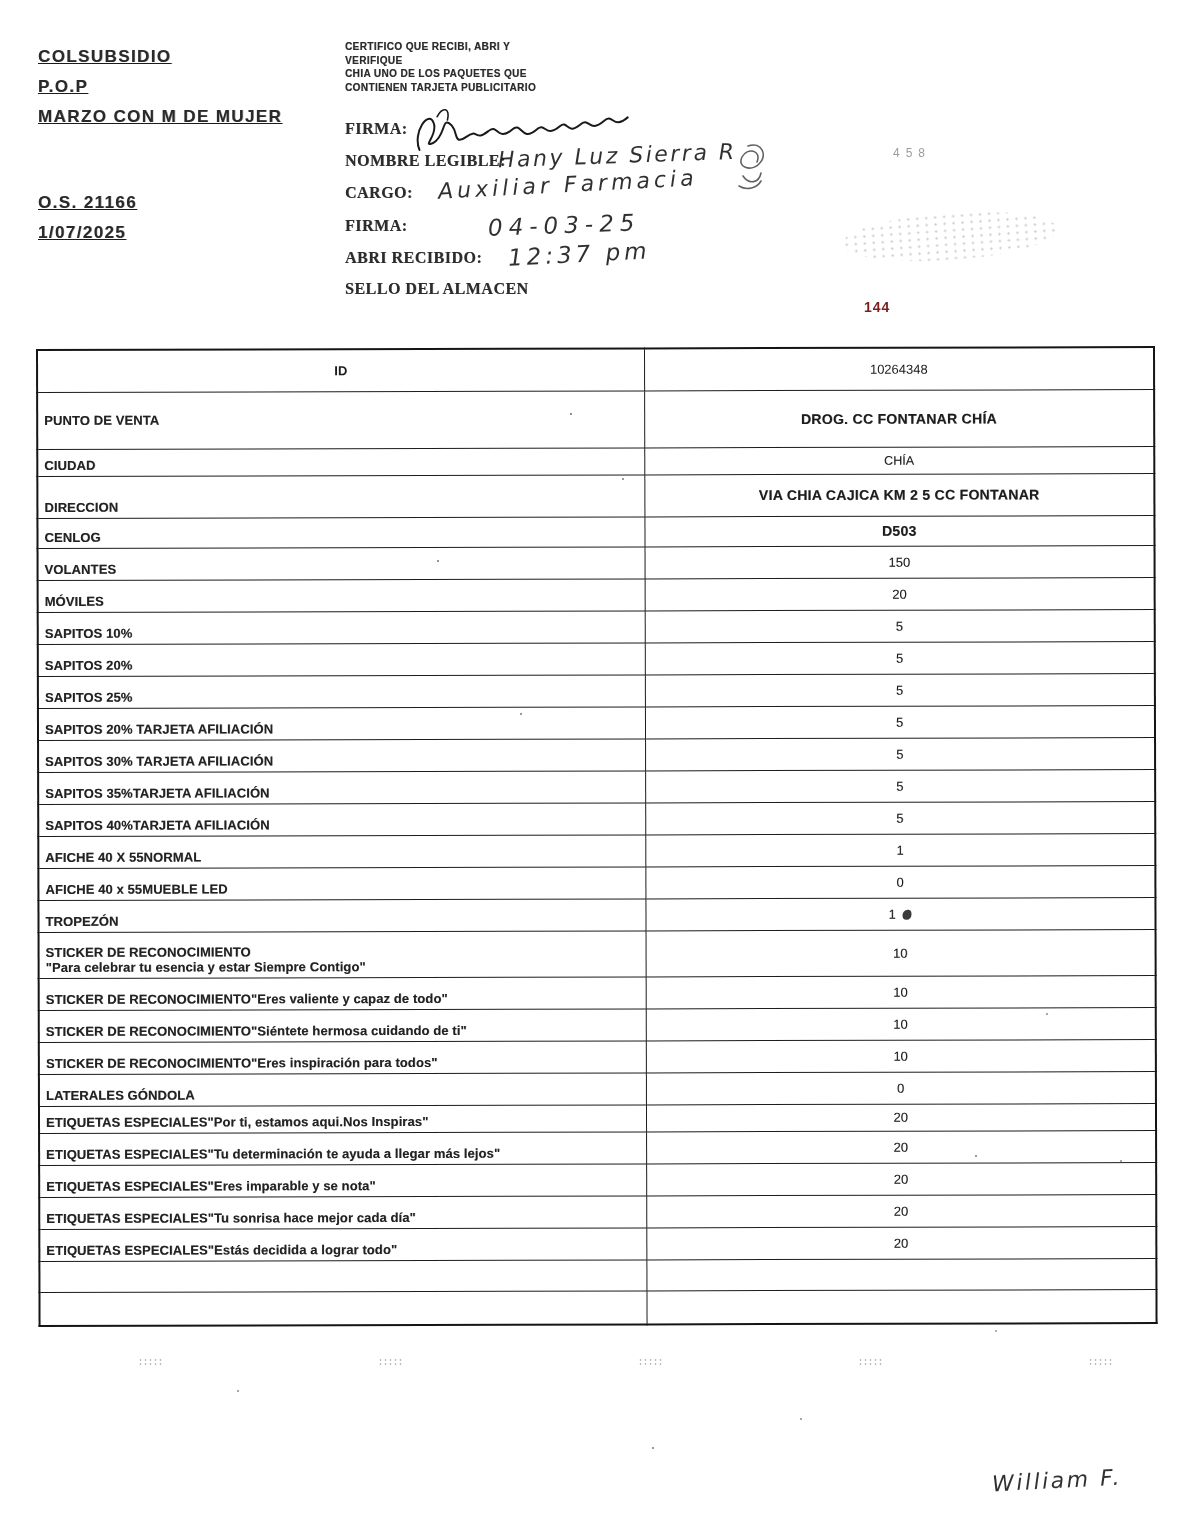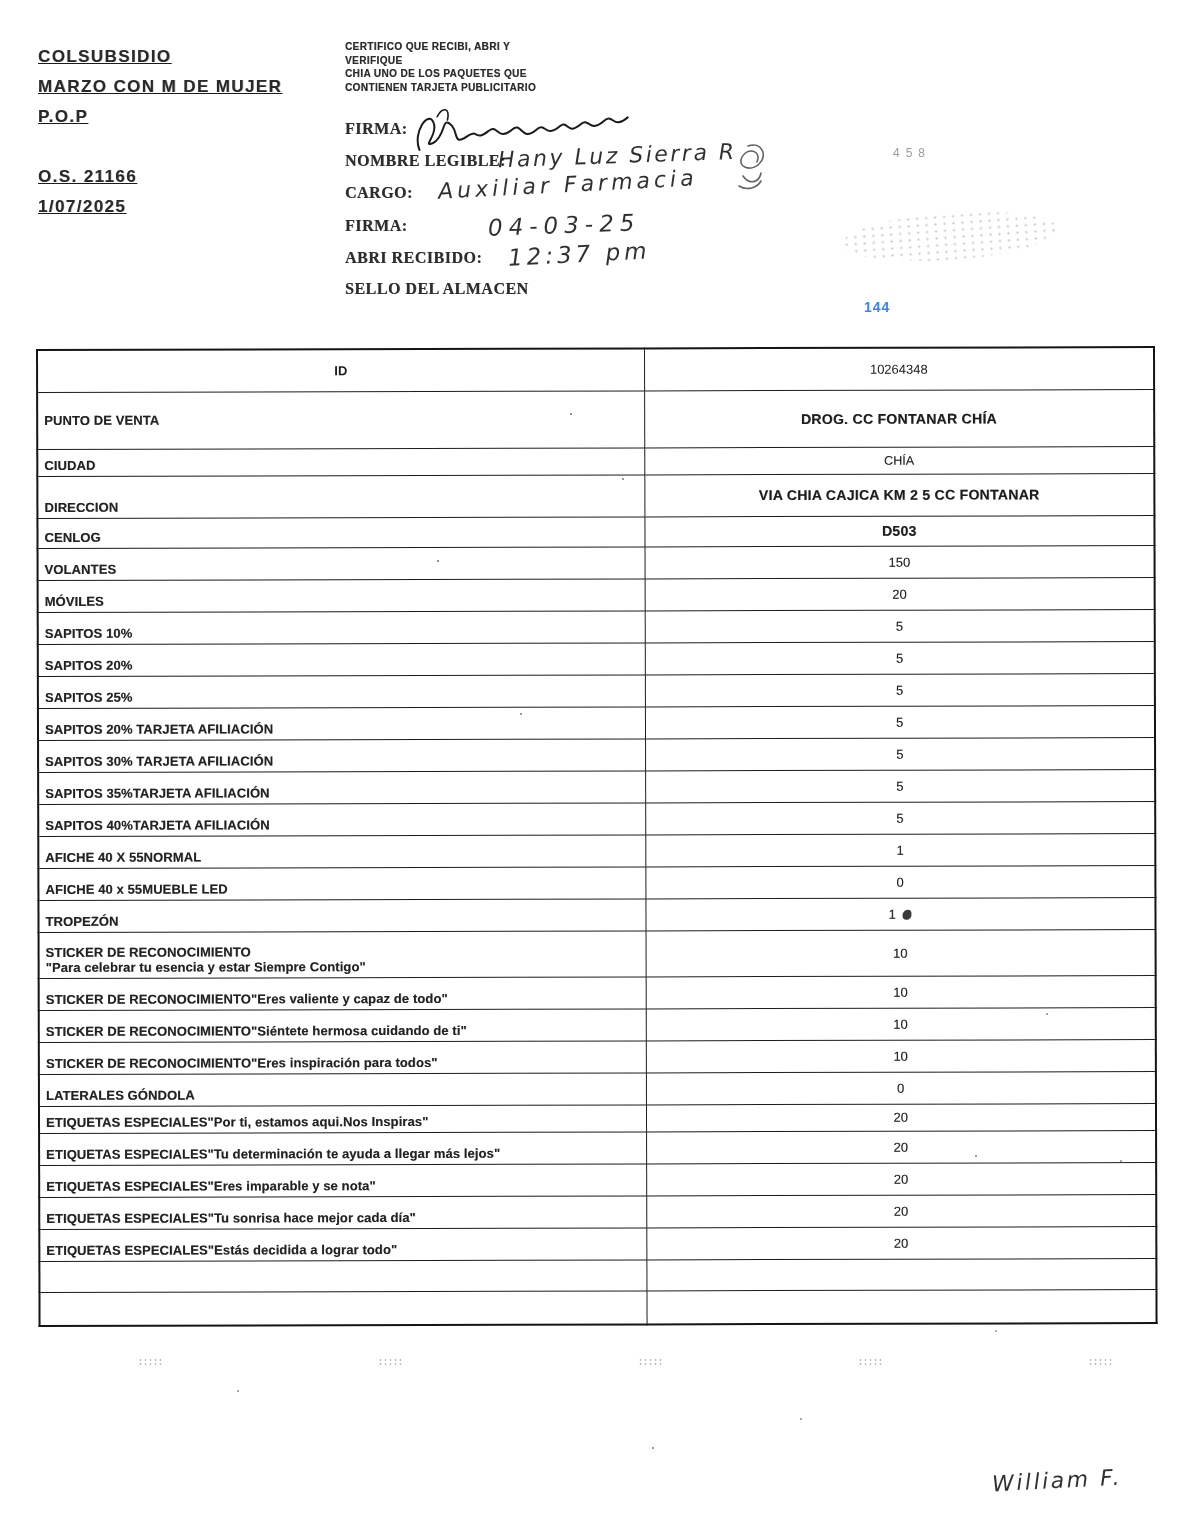--- a/index.html
+++ b/index.html
@@ -7,21 +7,21 @@
     position:relative;width:1183px;height:1528px;margin:0 auto;
     background:#ffffff;overflow:hidden;
     font-family:"Liberation Sans",sans-serif;color:#1b1b1b;
   }
   
   .header-left{position:absolute;left:38px;top:42px;text-decoration:underline;}
   .header-left .ln{
     font-size:17px;font-weight:700;letter-spacing:1.4px;color:#2a2a2a;
     line-height:30px;text-shadow:.6px 0 0 rgba(40,40,40,.45);
   }
-  .header-left .order{margin-top:30px;}
+  .header-left .order{margin-top:56px;}
   
   .cert{position:absolute;left:345px;top:40px;width:430px;}
   .cert .stmt{
     font-size:10px;font-weight:700;letter-spacing:.4px;line-height:13.5px;
     color:#2c2c2c;text-shadow:.4px 0 0 rgba(40,40,40,.5);
   }
   .cert-field{
     position:absolute;left:345px;font-size:16px;font-weight:700;
     letter-spacing:.5px;color:#2c2c2c;text-shadow:.4px 0 0 rgba(40,40,40,.5);font-family:Liberation Serif, serif;
   }
@@ -41,21 +41,21 @@
   
   .stamp-fragment{
     position:absolute;left:893px;top:146px;font-size:12px;color:#8a8a8a;
     letter-spacing:6px;opacity:.85;
   }
   .stamp-noise{
     position:absolute;left:842px;top:213px;width:216px;height:47px;
     background-image:radial-gradient(circle,rgba(70,70,70,.65) .8px,transparent 1.5px);
     background-size:9px 7px;opacity:.42;border-radius:50%;transform:rotate(-4deg);
   }
-  .page-number{position:absolute;left:864px;top:299px;font-size:14px;font-weight:600;letter-spacing:1px;color:#3b82f6;}
+  .page-number{position:absolute;left:864px;top:299px;font-size:14px;font-weight:600;letter-spacing:1px;color:#7f1d1d;}
   .specks{position:absolute;left:0;top:0;width:2px;height:2px;border-radius:50%;
     box-shadow:570px 413px 0 #6b6b6b,622px 478px 0 #7a7a7a,437px 560px 0 #6f6f6f,
       520px 713px 0 #7a7a7a,1046px 1013px 0 #8a8a8a,975px 1155px 0 #7a7a7a,
       237px 1390px 0 #8a8a8a,652px 1447px 0 #7a7a7a,800px 1418px 0 #8a8a8a,
       995px 1330px 0 #949494,1120px 1160px 0 #8a8a8a,1155px 1055px 0 #8a8a8a;}
   .noise-row span{
     position:absolute;top:1358px;width:26px;height:8px;opacity:.5;
     background-image:radial-gradient(circle,#777 .7px,transparent 1.2px);
     background-size:5px 4px;
   }
@@ -96,22 +96,22 @@
     border-radius:60% 40% 55% 45%;margin-left:7px;vertical-align:middle;opacity:.9;
   }
 </style>
 </head>
 <body>
 
 <div class="page">
 
   <div class="header-left">
     <div class="ln">COLSUBSIDIO</div>
+    <div class="ln">P.O.P</div>
     <div class="ln">MARZO CON M DE MUJER</div>
-    <div class="ln">P.O.P</div>
     <div class="ln order">O.S. 21166</div>
     <div class="ln">1/07/2025</div>
   </div>
 
   <div class="cert">
     <div class="stmt">CERTIFICO QUE RECIBI, ABRI Y</div>
     <div class="stmt">VERIFIQUE</div>
     <div class="stmt">CHIA UNO DE LOS PAQUETES QUE</div>
     <div class="stmt">CONTIENEN TARJETA PUBLICITARIO</div>
   </div>

